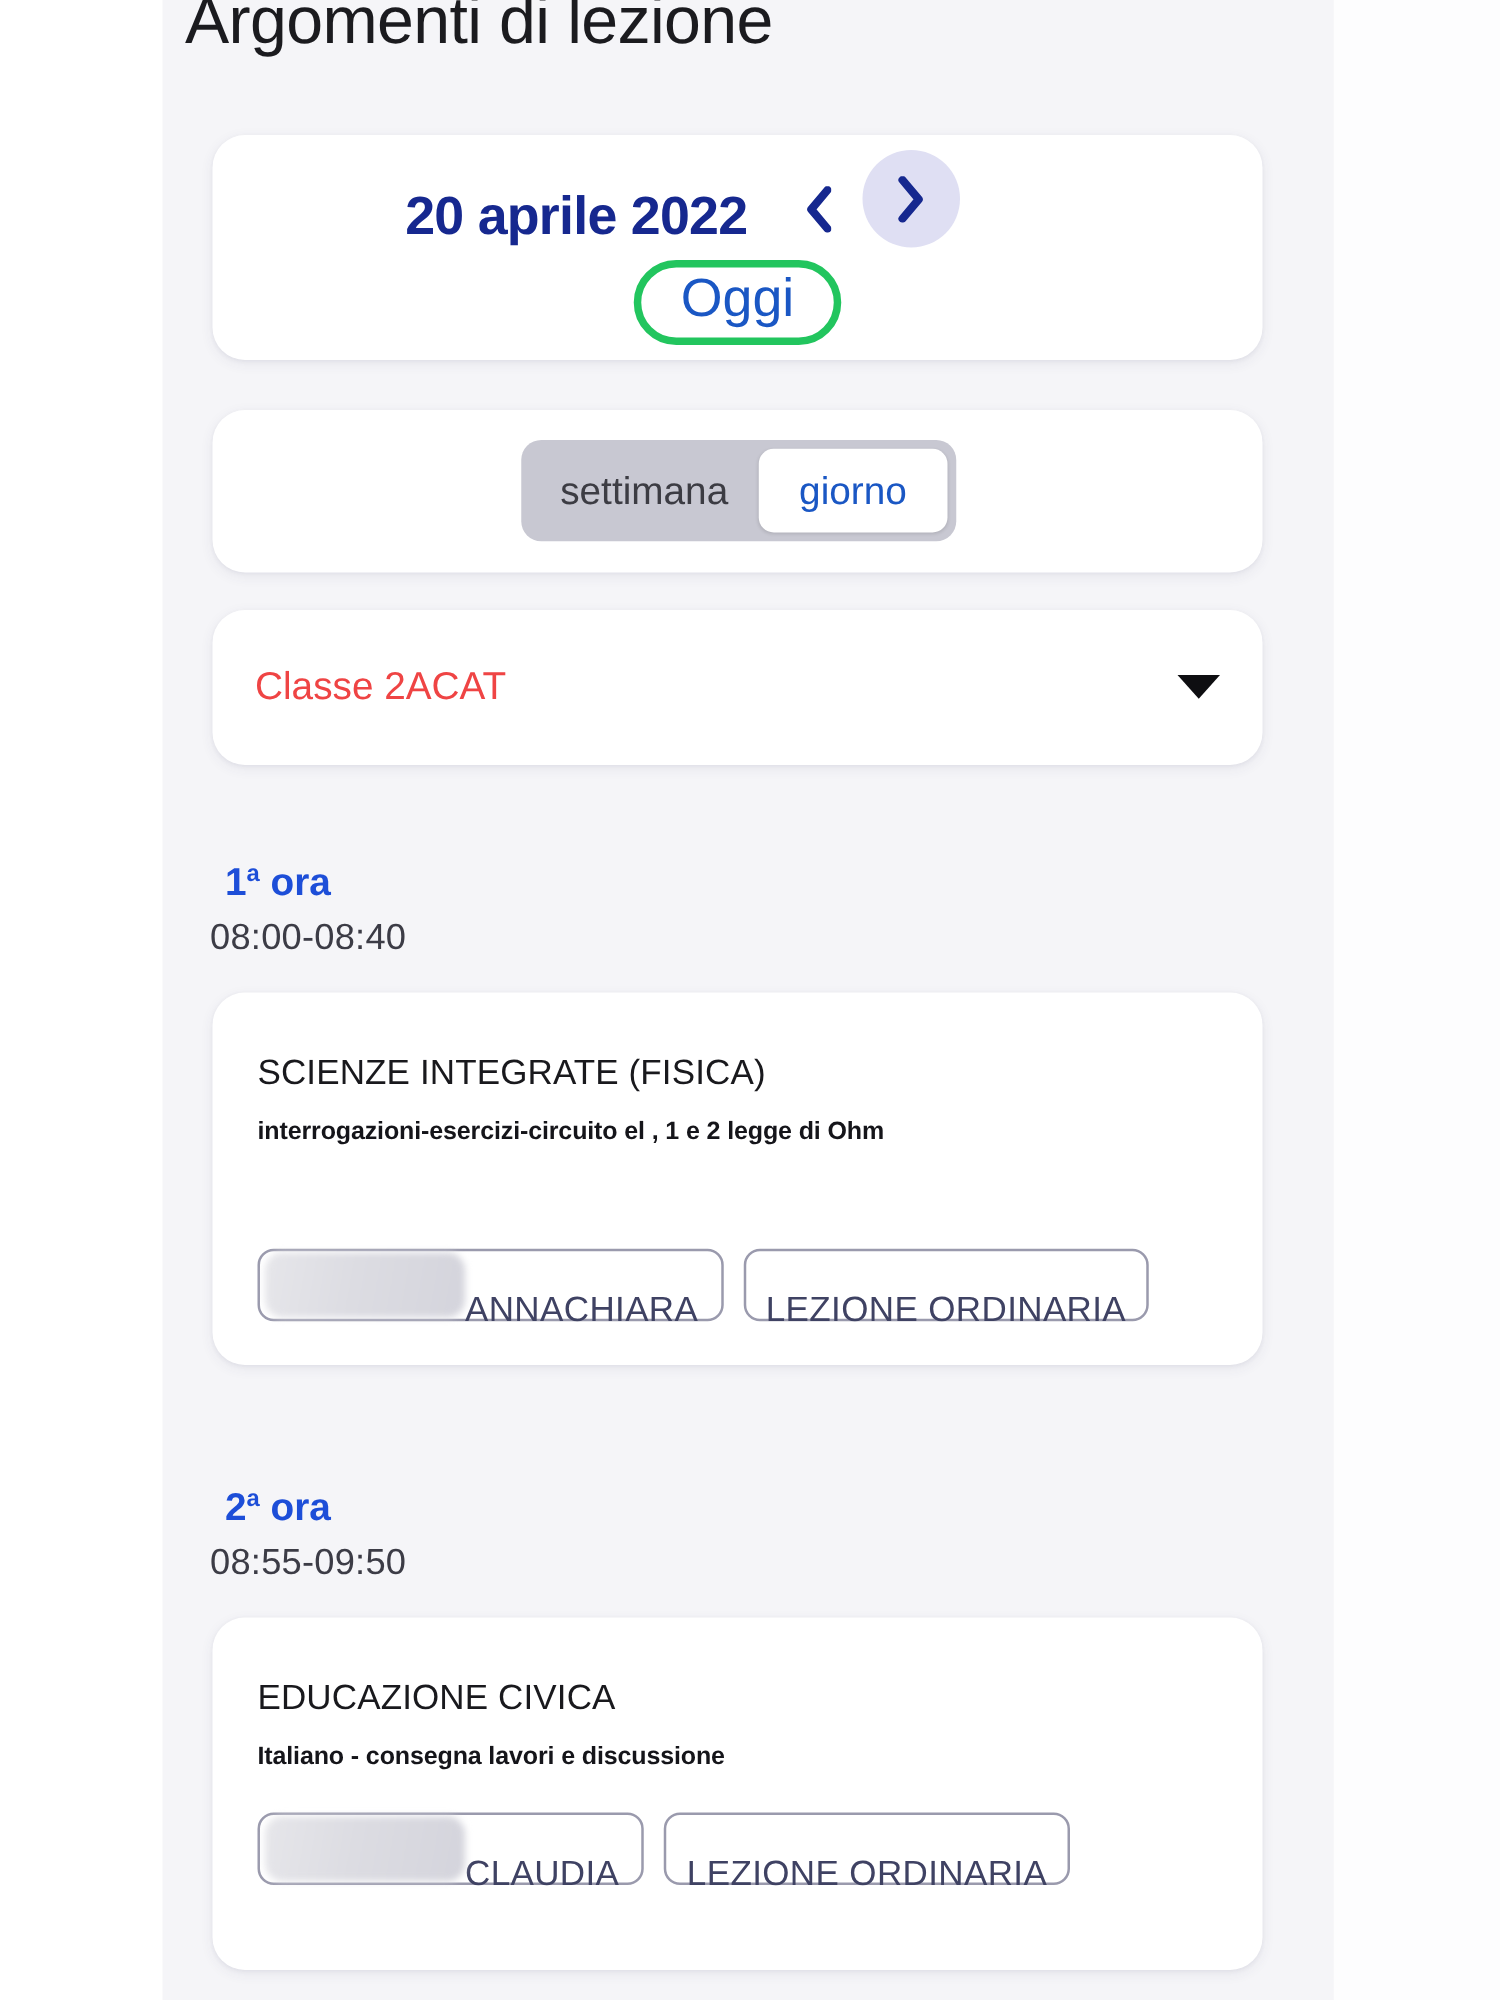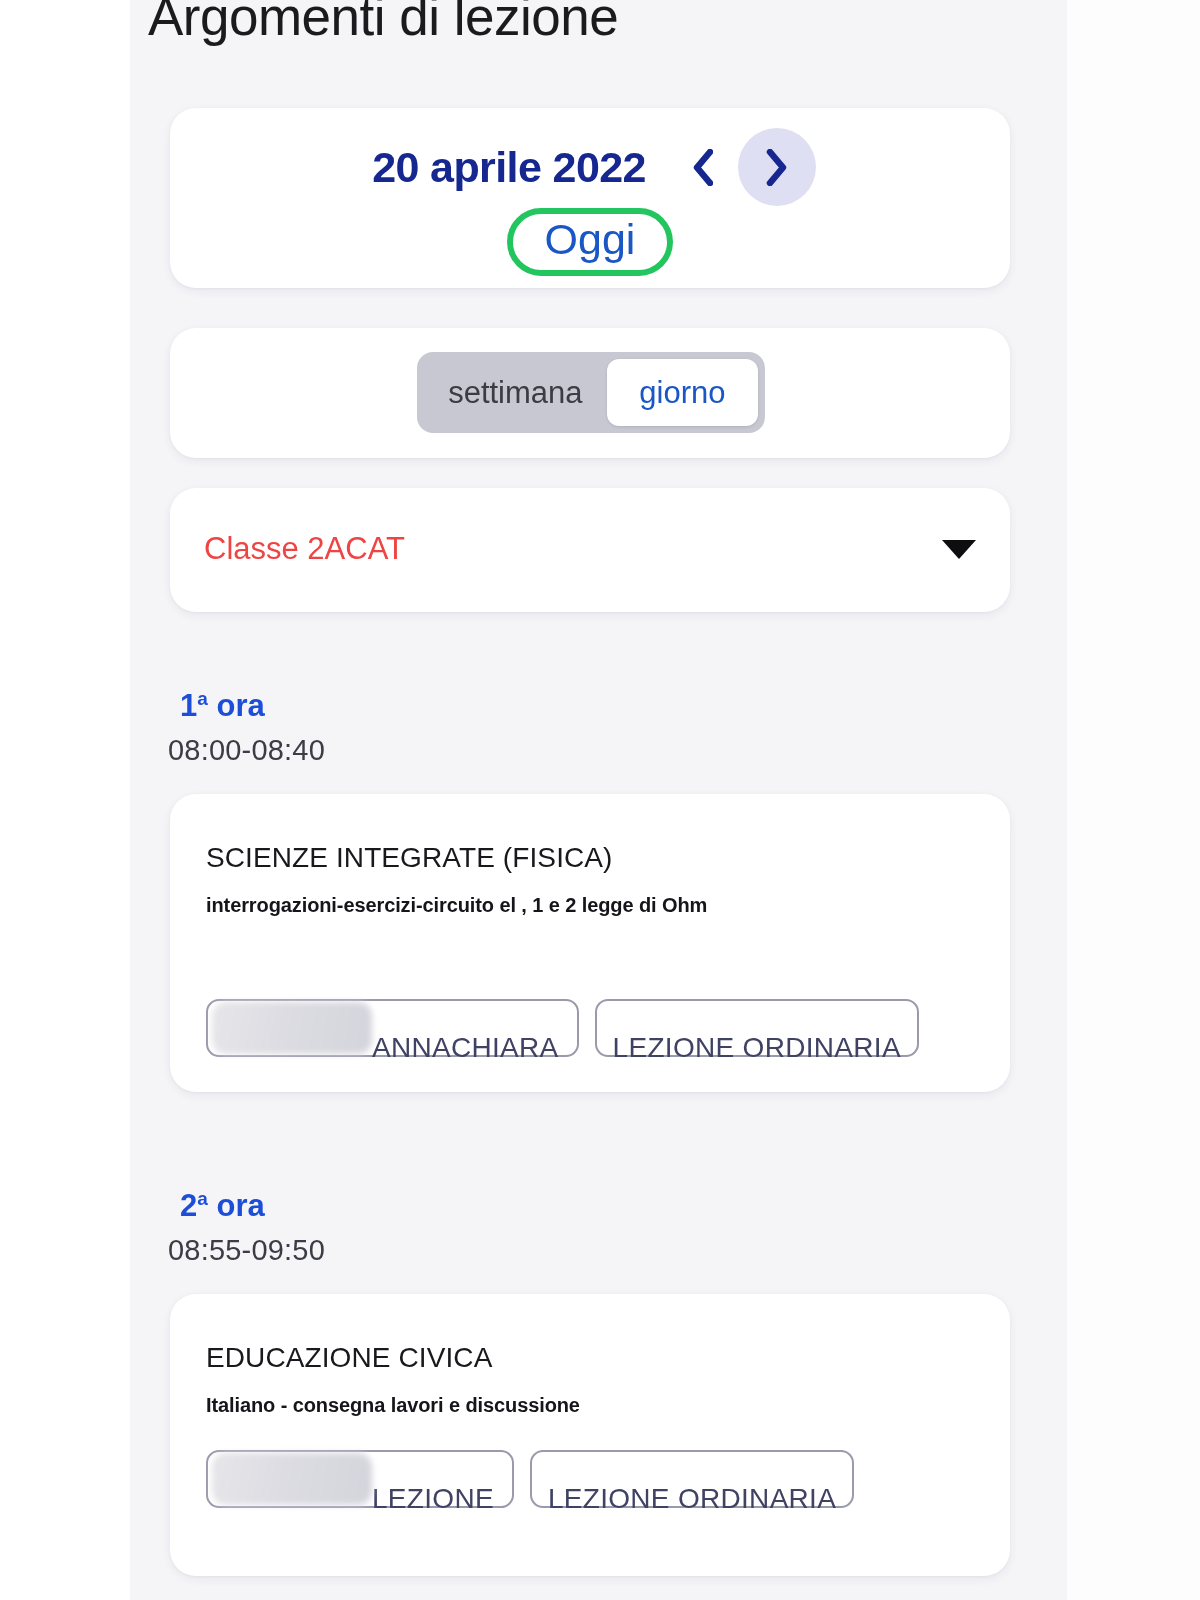--- a/index.html
+++ b/index.html
@@ -73,24 +73,23 @@
     height: 180px;
   }
 
   .date-row {
     position: absolute;
     left: 0;
     top: 28px;
     width: 752px;
     height: 62px;
     display: flex;
-    align-items: center;
+    align-items: flex-end;
     justify-content: center;
     gap: 0;
-    margin-left: 48px;
   }
 
   .date-label {
     font-size: 43px;
     font-weight: 700;
     color: #16288f;
     letter-spacing: -0.6px;
     white-space: nowrap;
   }
 
@@ -401,21 +400,21 @@
         <span>2</span><sup>a</sup>&nbsp;<span>ora</span>
       </div>
       <div class="slot-time" style="top:46px;">08:55-09:50</div>
 
       <div class="lesson-card" style="top:106px; height:282px;">
         <div class="subject" style="top:48px;">EDUCAZIONE CIVICA</div>
         <div class="topic" style="top:96px;">Italiano - consegna lavori e discussione</div>
         <div class="tags" style="top:156px;">
           <div class="tag has-redaction">
             <div class="redaction"></div>
-            <span class="tag-text teacher-name">LEZIONE</span>
+            <span class="tag-text teacher-name">CLAUDIA</span>
           </div>
           <div class="tag">
             <span class="tag-text">LEZIONE ORDINARIA</span>
           </div>
         </div>
       </div>
     </div>
 
   </div>
 </div>

